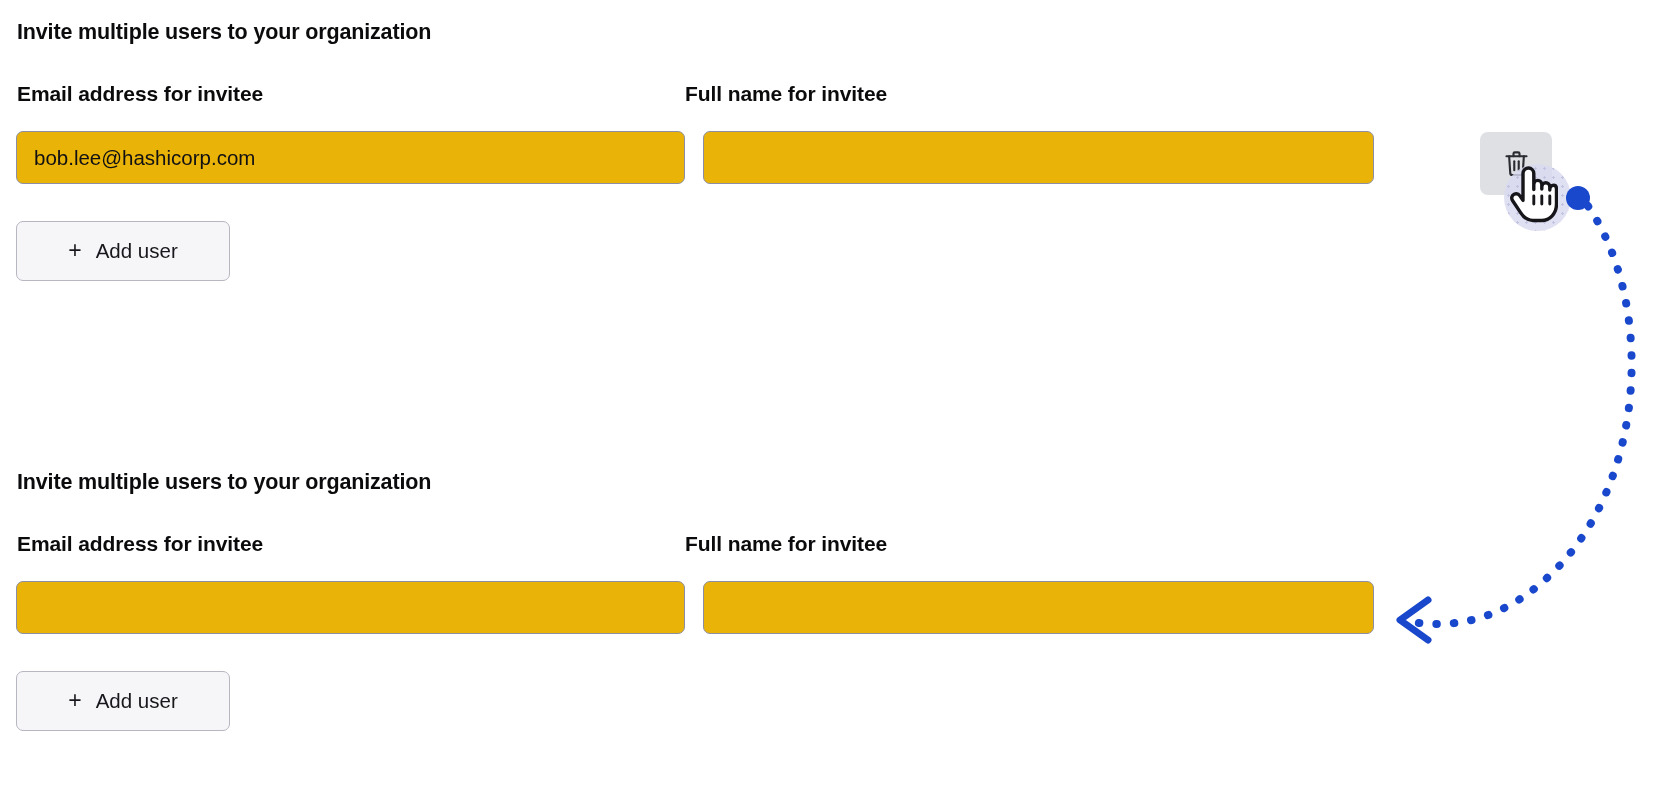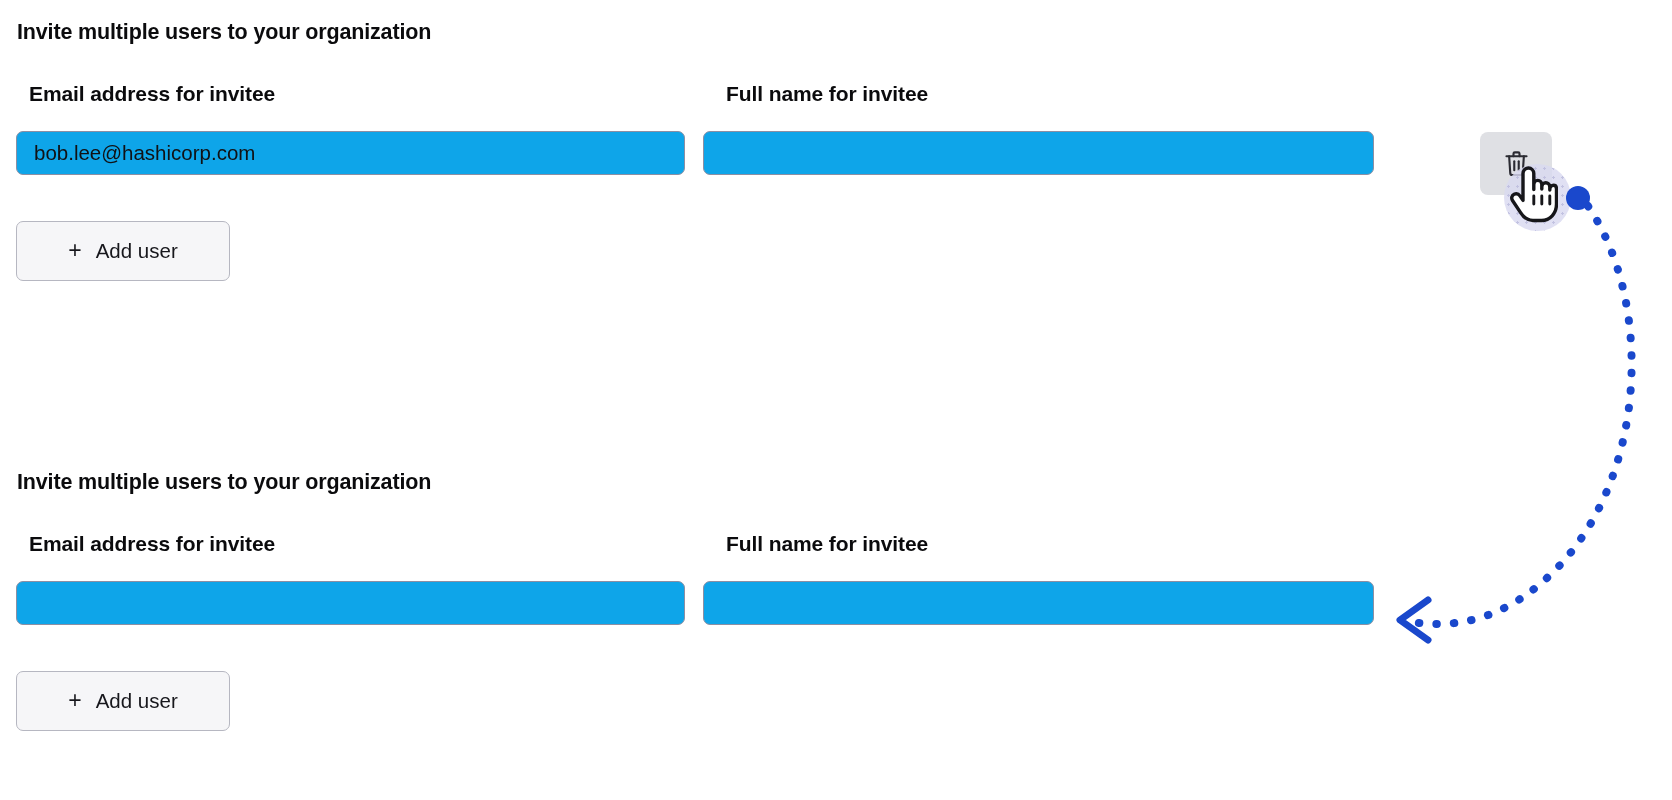--- a/index.html
+++ b/index.html
@@ -45,31 +45,31 @@
 
   .field-label {
     position: absolute;
     top: 82px;
     font-size: 21px;
     font-weight: 700;
     letter-spacing: -0.1px;
     color: #0b0b0d;
     white-space: nowrap;
   }
-  .field-label.email { left: 17px; margin-left: 12px; }
-  .field-label.name  { left: 726px; }
+  .field-label.email { left: 17px; }
+  .field-label.name  { left: 685px; }
 
   .text-input {
     position: absolute;
     top: 131px;
-    height: 44px;
+    height: 53px;
     box-sizing: border-box;
     border: 1.6px solid #8c8fa3;
     border-radius: 7px;
-    background: #0ea5e9;
+    background: #eab308;
     font-family: "Liberation Sans", sans-serif;
     font-size: 20.5px;
     color: #111114;
     padding: 0 17px;
     outline: none;
   }
   .text-input.email { left: 16px; width: 669px; }
   .text-input.name  { left: 703px; width: 671px; }
   .text-input::placeholder { color: #9a9aa5; }
 

